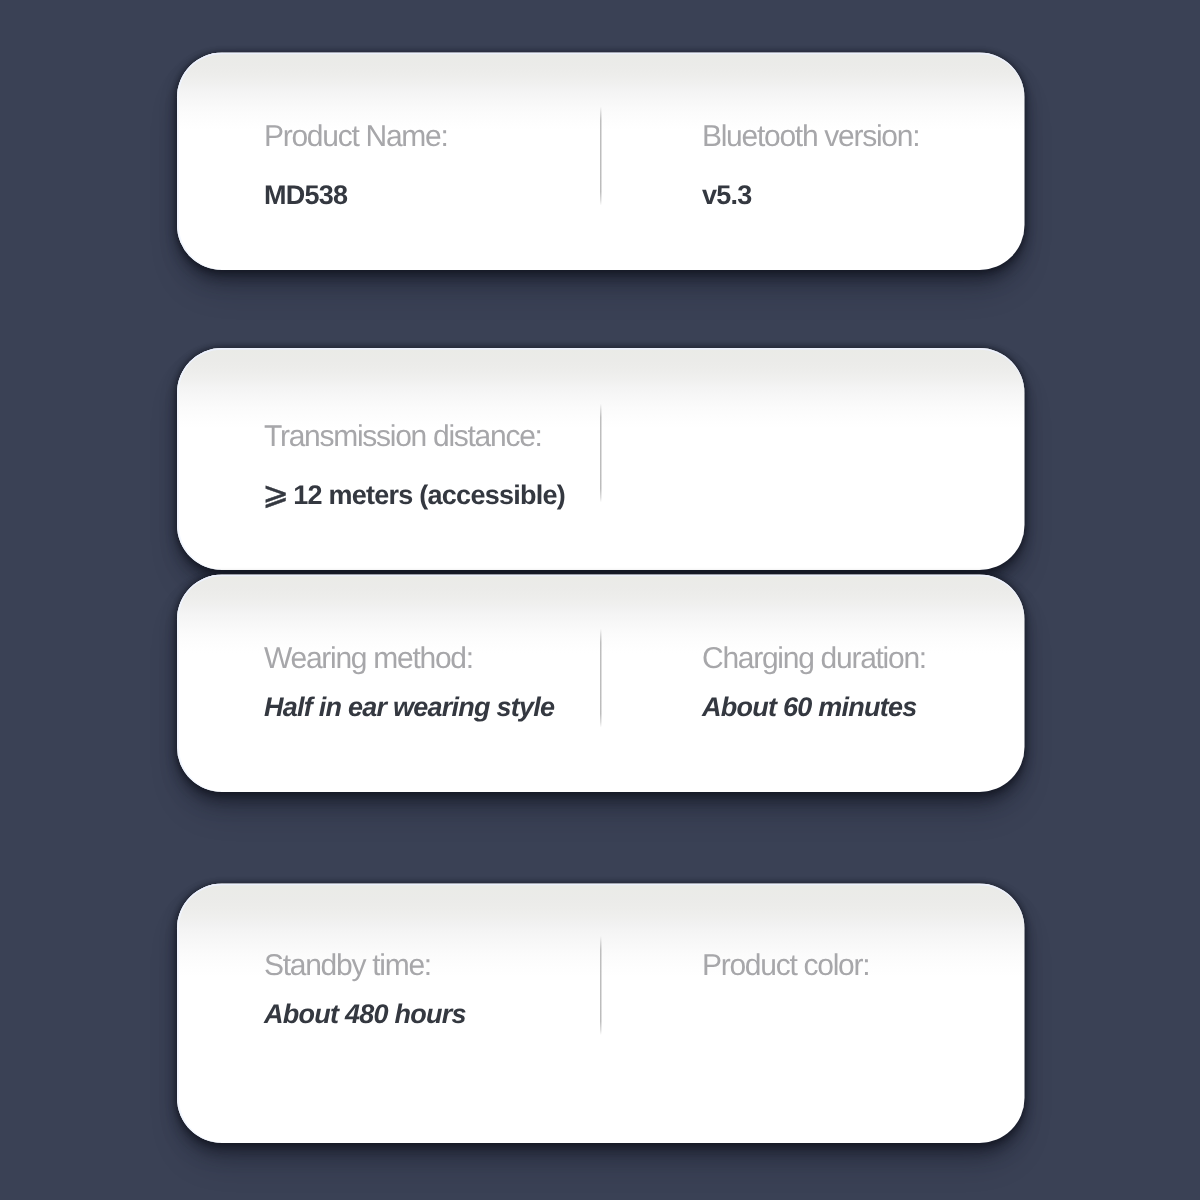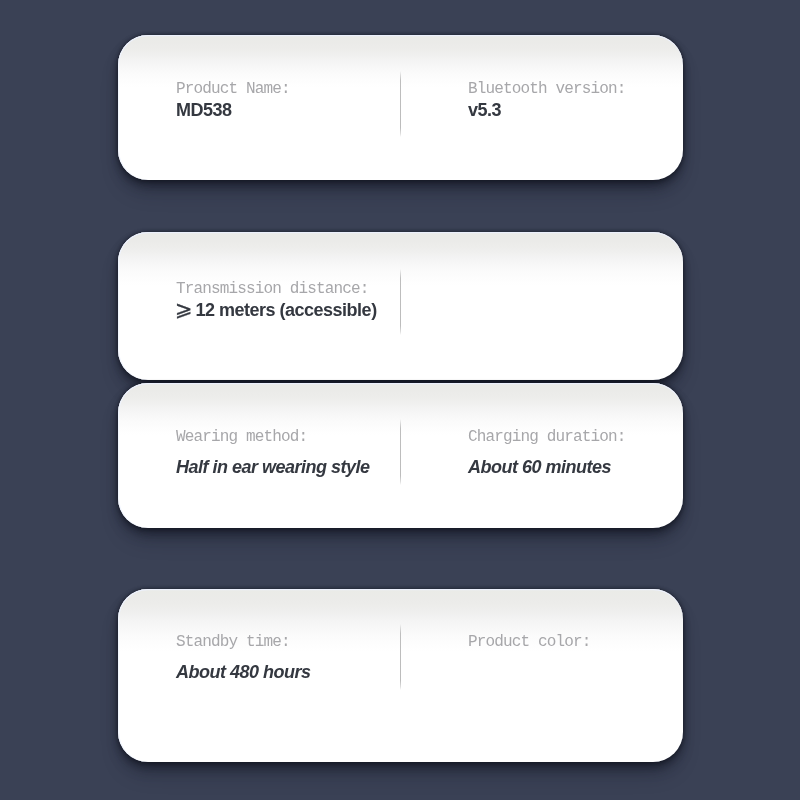--- a/index.html
+++ b/index.html
@@ -31,28 +31,28 @@
   }
   .card-inner { position:absolute; inset:0; }
 
   
   .col { position:absolute; }
   .col.left  { left:58px;  }
   .col.right { left:350px; }
 
   .label {
     color:#a7a7aa;
-    font-size:16px; letter-spacing:-0.85px;
-    line-height:1; white-space:nowrap;font-family:Liberation Mono, monospace;
+    font-size:20px; letter-spacing:-0.85px;
+    line-height:1; white-space:nowrap;
   }
   .value {
     color:#343840;
     font-size:18px; letter-spacing:-0.5px; font-weight:bold;
     line-height:1; white-space:nowrap;
-    margin-top:4px;
+    margin-top:20px;
   }
   #card3 .value, #card4 .value { margin-top:13px;font-style:italic; }
 
   
   .ge-sym {
     font-family:"DejaVu Sans", sans-serif;
     font-weight:normal; font-size:21px; line-height:0;
     position:relative; top:0; left:-1px;
     letter-spacing:-0.5px; margin-right:2.4px;
     -webkit-text-stroke:0.3px currentColor;

